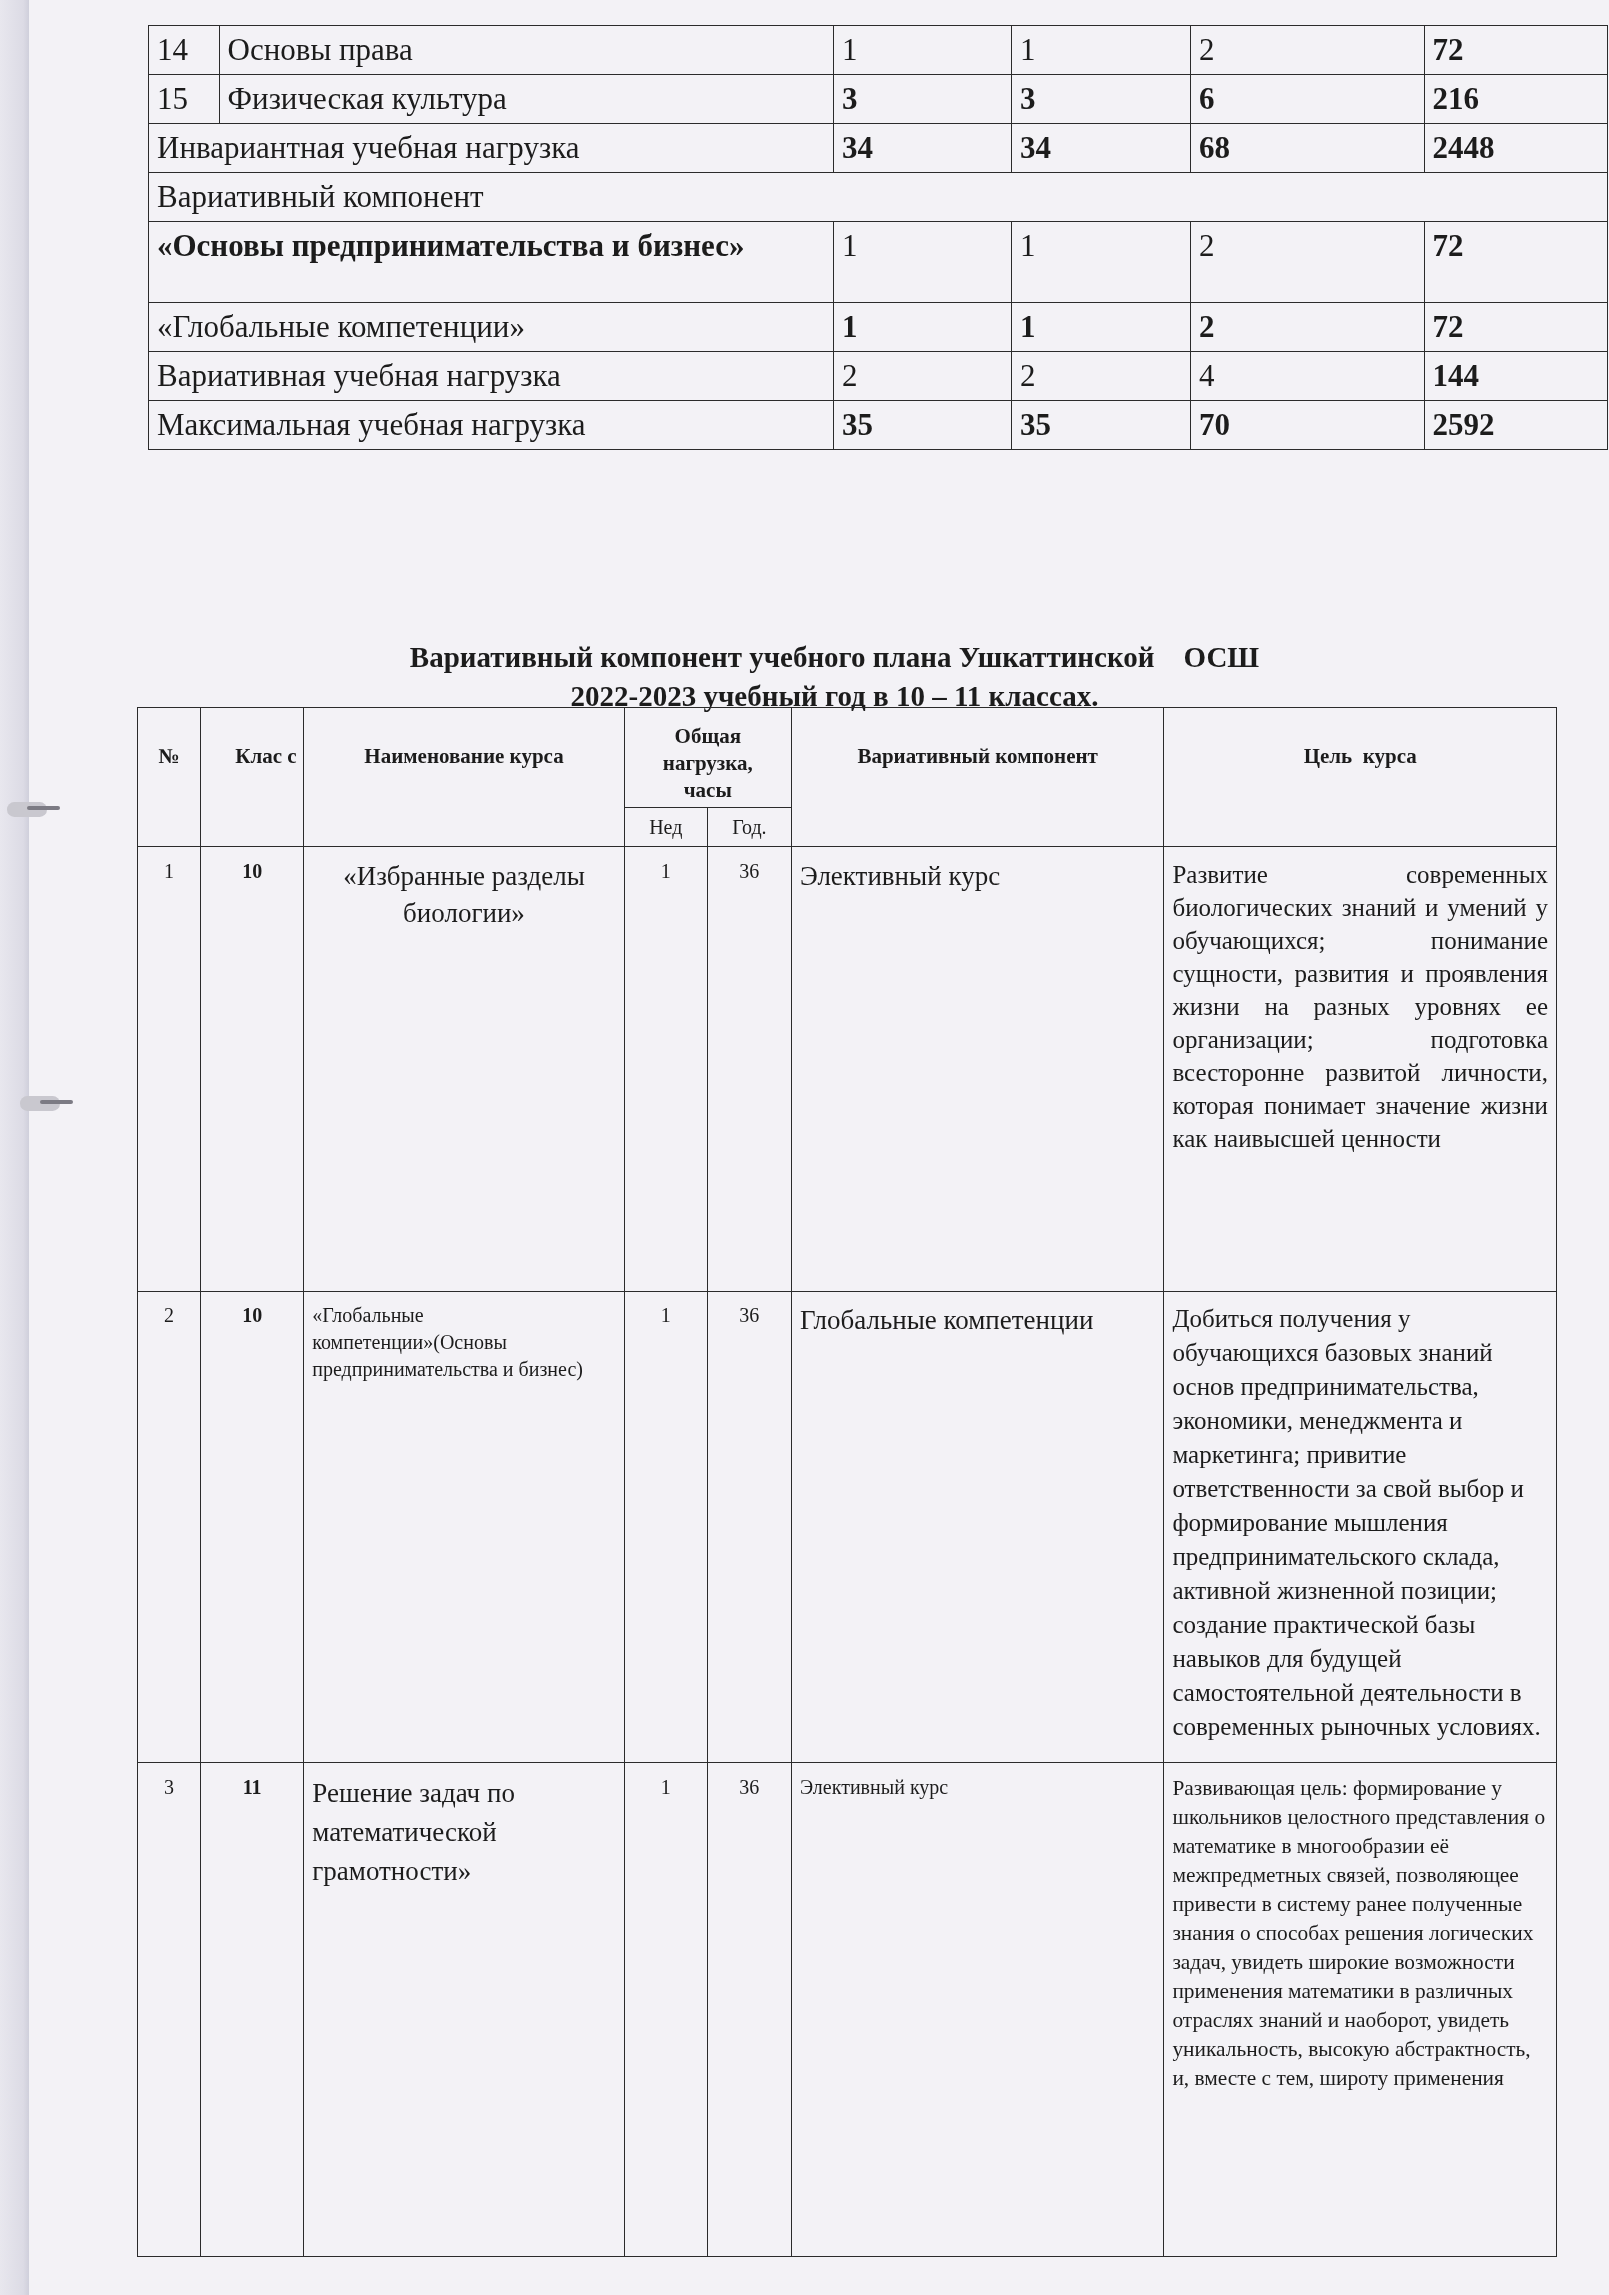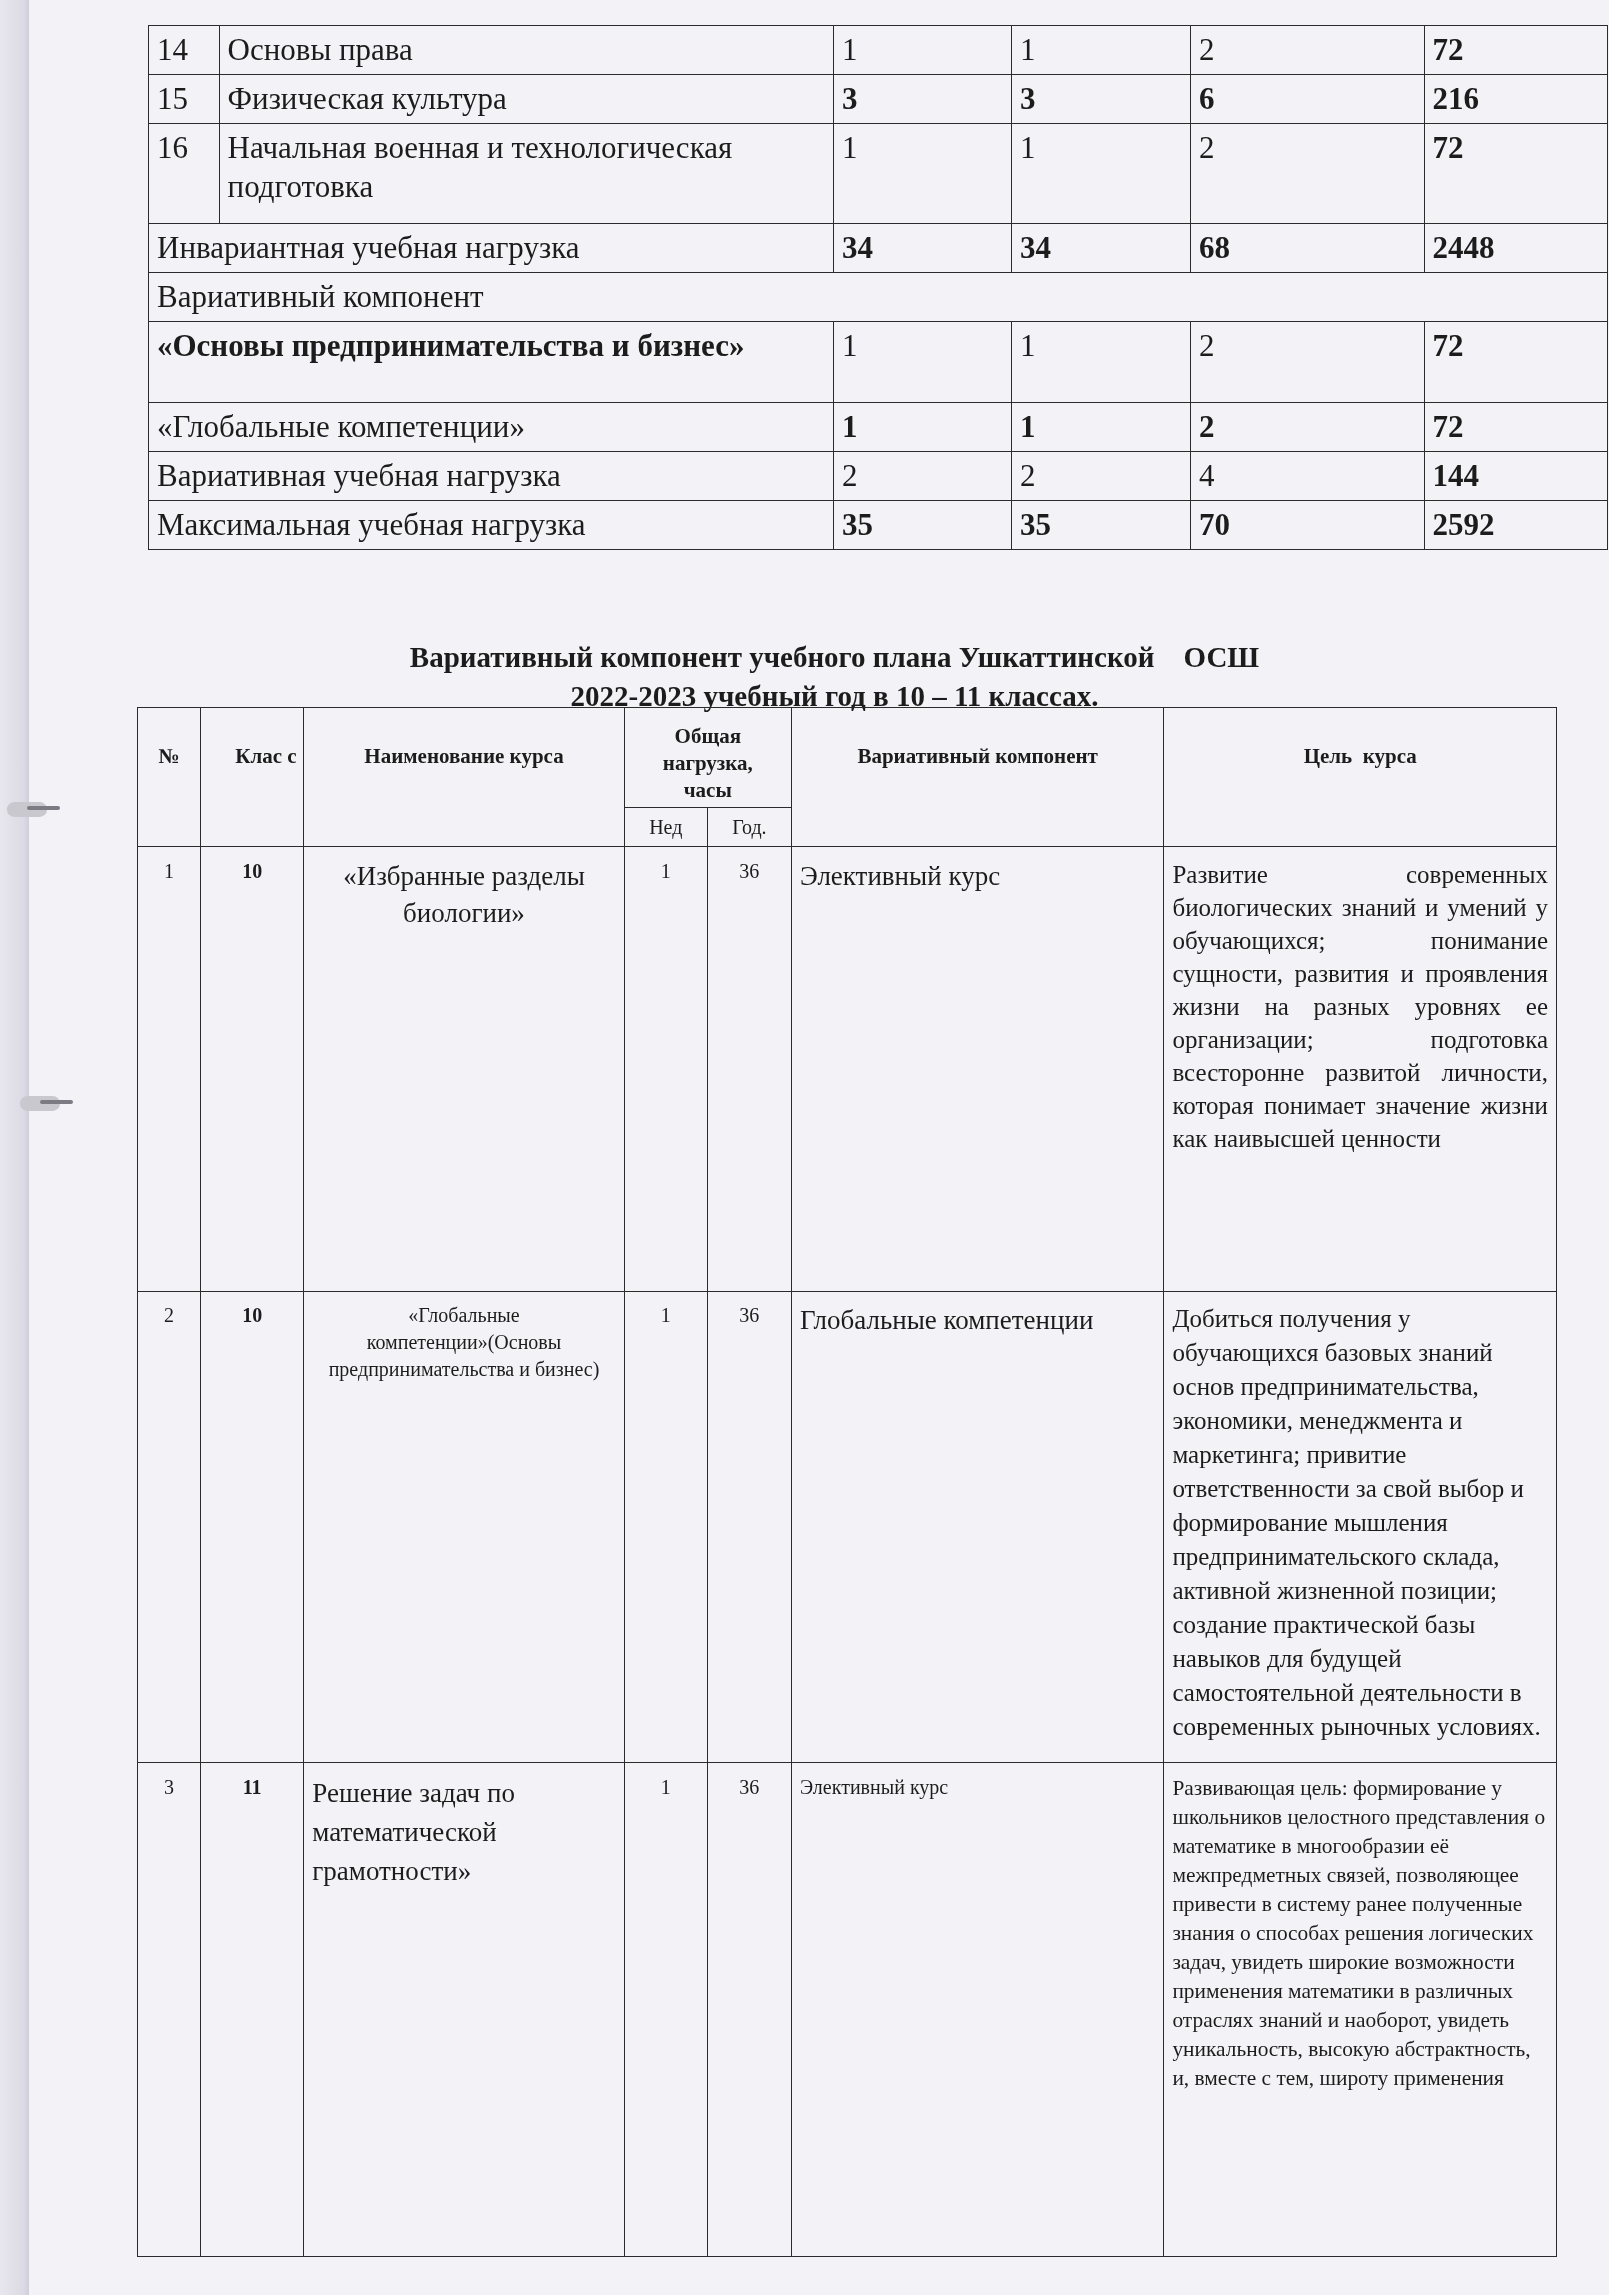--- a/index.html
+++ b/index.html
@@ -47,21 +47,21 @@
   #plan-table td { padding: 10.7px 8px; line-height: 27px; }
   #plan-table td.center { text-align: center; }
   #plan-table .col-no { width: 62px; }
   #plan-table .col-class { width: 78px; }
   #plan-table .col-name { width: 319px; }
   #plan-table .col-ned { width: 82px; margin-top: 32px; }
   #plan-table .col-god { width: 83px; }
   #plan-table .col-var { width: 291px; }
   #plan-table .col-goal { width: 391px; }
   #plan-table td.name-lg { font-size: 27px; line-height: 37px; text-align: center; }
-  #plan-table td.name-sm { font-size: 20px; line-height: 27px; text-align: center; }
+  #plan-table td.name-sm { font-size: 20px; line-height: 27px; }
   #plan-table td.name-md { font-size: 27px; line-height: 39px; }
   #plan-table td.var-lg { font-size: 27px; line-height: 37px; }
   #plan-table td.var-sm { font-size: 20px; }
   #plan-table td.goal-1 { font-size: 25px; line-height: 33px; text-align: justify; }
   #plan-table td.goal-2 { font-size: 25px; line-height: 34px; }
   #plan-table td.goal-3 { font-size: 21.4px; line-height: 29px; }
   #plan-table tr.row-1 td { height: 422px; }
   #plan-table tr.row-2 td { height: 449px; }
   #plan-table tr.row-3 td { height: 471px; }
   #plan-table td.class-cell { font-weight: bold; }
@@ -83,28 +83,20 @@
     <td class="c3">2</td>
     <td class="c4 bold">72</td>
   </tr>
   <tr class="r-short">
     <td class="num">15</td>
     <td class="name">Физическая культура</td>
     <td class="c1 bold">3</td>
     <td class="c2 bold">3</td>
     <td class="c3 bold">6</td>
     <td class="c4 bold">216</td>
-  </tr>
-  <tr class="r-tall">
-    <td class="num">16</td>
-    <td class="name">Начальная военная и технологическая подготовка</td>
-    <td class="c1">1</td>
-    <td class="c2">1</td>
-    <td class="c3">2</td>
-    <td class="c4 bold">72</td>
   </tr>
   <tr class="r-short">
     <td colspan="2">Инвариантная учебная нагрузка</td>
     <td class="bold">34</td>
     <td class="bold">34</td>
     <td class="bold">68</td>
     <td class="bold">2448</td>
   </tr>
   <tr class="r-short">
     <td colspan="6">Вариативный компонент</td>

